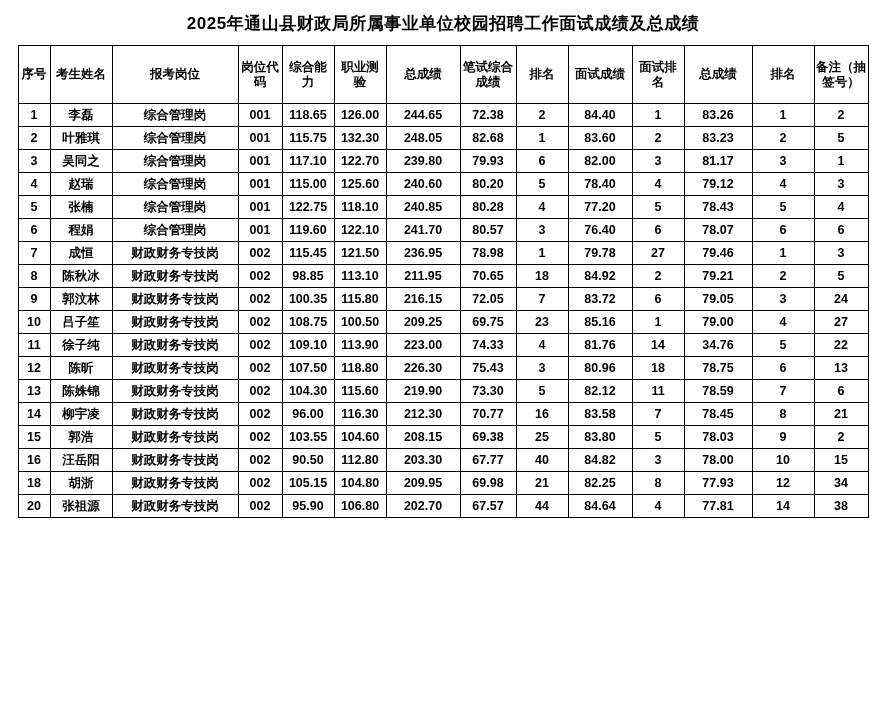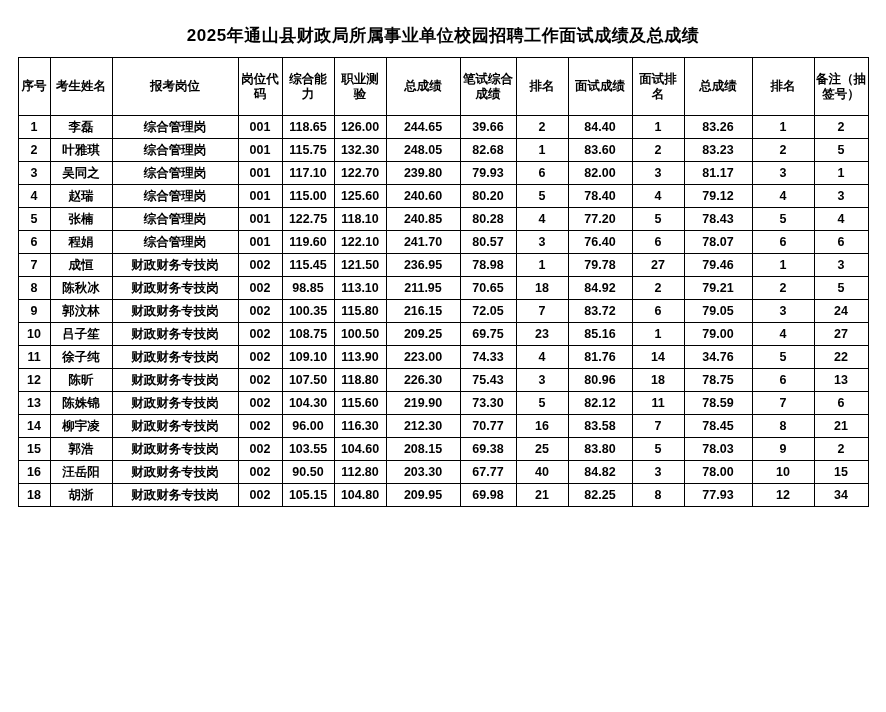--- a/index.html
+++ b/index.html
@@ -10,21 +10,21 @@
   body {
     width: 886px;
     height: 712px;
     font-family: "Liberation Serif", "DejaVu Serif", serif;
     color: #000000;
     overflow: hidden;
   }
   .page {
     width: 886px;
     box-sizing: border-box;
-    padding: 12px;
+    padding: 0;
   }
   .doc-title {
     text-align: center;
     font-family: "Liberation Sans", sans-serif;
     font-weight: bold;
     font-size: 17px;
     letter-spacing: 0.5px;
     padding: 12px 0 10px 0;
   }
   table.grades {
@@ -117,21 +117,21 @@
     </thead>
     <tbody>
         <tr>
           <td>1</td>
           <td>李磊</td>
           <td>综合管理岗</td>
           <td>001</td>
           <td>118.65</td>
           <td>126.00</td>
           <td>244.65</td>
-          <td>39.66</td>
+          <td>72.38</td>
           <td>2</td>
           <td>84.40</td>
           <td>1</td>
           <td>83.26</td>
           <td>1</td>
           <td>2</td>
         </tr>
         <tr>
           <td>2</td>
           <td>叶雅琪</td>
@@ -381,16 +381,32 @@
           <td>104.80</td>
           <td>209.95</td>
           <td>69.98</td>
           <td>21</td>
           <td>82.25</td>
           <td>8</td>
           <td>77.93</td>
           <td>12</td>
           <td>34</td>
         </tr>
+        <tr>
+          <td>20</td>
+          <td>张祖源</td>
+          <td>财政财务专技岗</td>
+          <td>002</td>
+          <td>95.90</td>
+          <td>106.80</td>
+          <td>202.70</td>
+          <td>67.57</td>
+          <td>44</td>
+          <td>84.64</td>
+          <td>4</td>
+          <td>77.81</td>
+          <td>14</td>
+          <td>38</td>
+        </tr>
       </tbody>
   </table>
 
 </div>
 
 </body></html>

